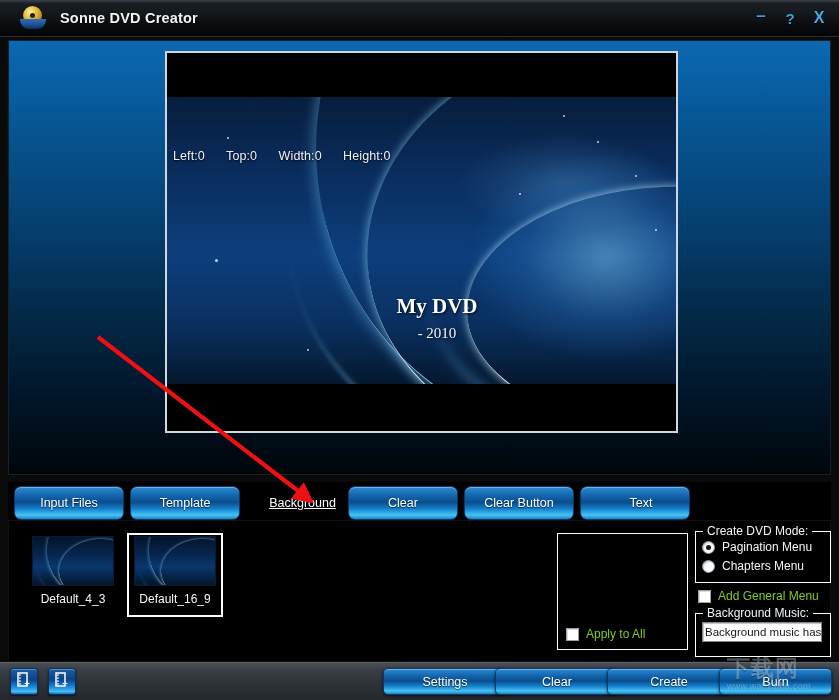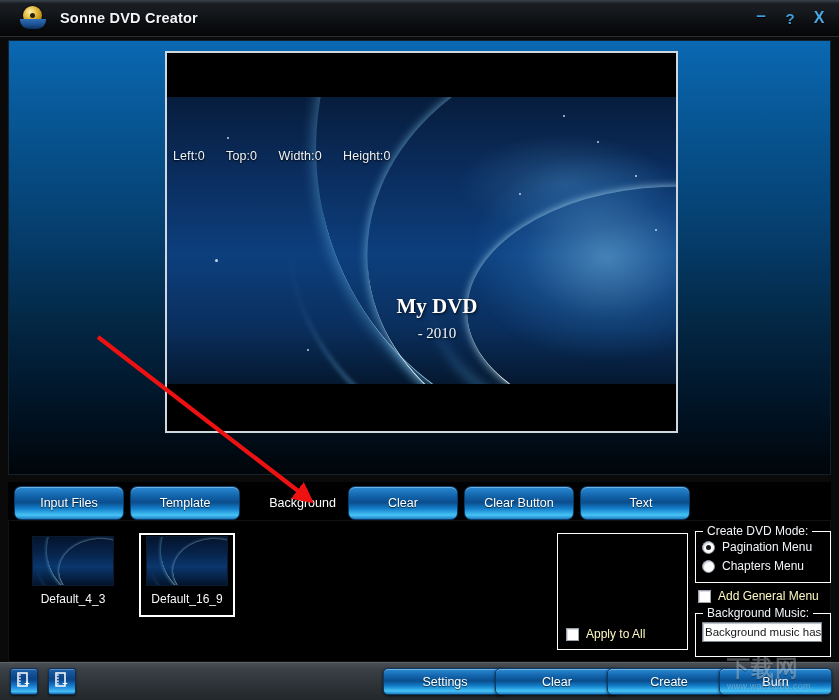--- a/index.html
+++ b/index.html
@@ -194,21 +194,21 @@
 
   .apply-box {
     position: absolute; left: 548px; top: 12px; width: 131px; height: 117px;
     border: 1px solid #ffffff; background: #000;
   }
   .chk-row { position: absolute; left: 8px; bottom: 8px; display: flex; align-items: center; gap: 7px; }
   .checkbox {
     width: 13px; height: 13px; background: #ffffff; border: 1px solid #9aa3ac;
     box-shadow: inset 1px 1px 0 #d9dde1; flex: 0 0 auto; cursor: pointer;
   }
-  .chk-label { color: #fef9c3; font-size: 12px; }
+  .chk-label { color: #84cc16; font-size: 12px; }
 
   .right-col { position: absolute; left: 686px; top: 4px; width: 136px; height: 134px; }
   .groupbox {
     position: absolute; border: 1px solid #ffffff; padding: 8px 6px 6px 6px;
   }
   .group-title {
     position: absolute; top: -8px; left: 7px; background: #000; padding: 0 4px;
     color: #f2f5f8; font-size: 12px; white-space: nowrap;
   }
   .radio-row { display: flex; align-items: center; gap: 7px; margin-bottom: 5px; cursor: pointer; }
@@ -371,38 +371,38 @@
             <rect x="9.9" y="11.3" width="4.7" height="1.3" fill="#fff"></rect>
           </svg>
         </span>
       </div>
     </div>
   </div>
 
   <div class="tabbar">
     <div class="tab" style="left:6px;   width:110px;">Input Files</div>
     <div class="tab" style="left:122px; width:110px;">Template</div>
-    <div class="tab active" style="left:238px; width:113px;">Background</div>
+    <div class="tab active" style="left:238px; width:113px;text-decoration:underline;">Background</div>
     <div class="tab" style="left:340px; width:110px;">Clear</div>
     <div class="tab" style="left:456px; width:110px;">Clear Button</div>
     <div class="tab" style="left:572px; width:110px;padding-left:12px;">Text</div>
   </div>
 
   <div class="content">
 
     <div class="thumb-area">
       <div class="thumb" style="left:16px;">
         <div class="thumb-img2">
           <div class="tsw tsw-b"></div>
             <div class="tsw tsw-a"></div>
             <div class="tsw tsw-c"></div>
         </div>
         <div class="thumb-label">Default_4_3</div>
       </div>
-      <div class="thumb selected" style="left:130px;">
+      <div class="thumb selected" style="left:118px;">
         <div class="thumb-img2">
           <div class="tsw tsw-b"></div>
             <div class="tsw tsw-a"></div>
             <div class="tsw tsw-c"></div>
         </div>
         <div class="thumb-label">Default_16_9</div>
       </div>
     </div>
 
     <div class="apply-box">

